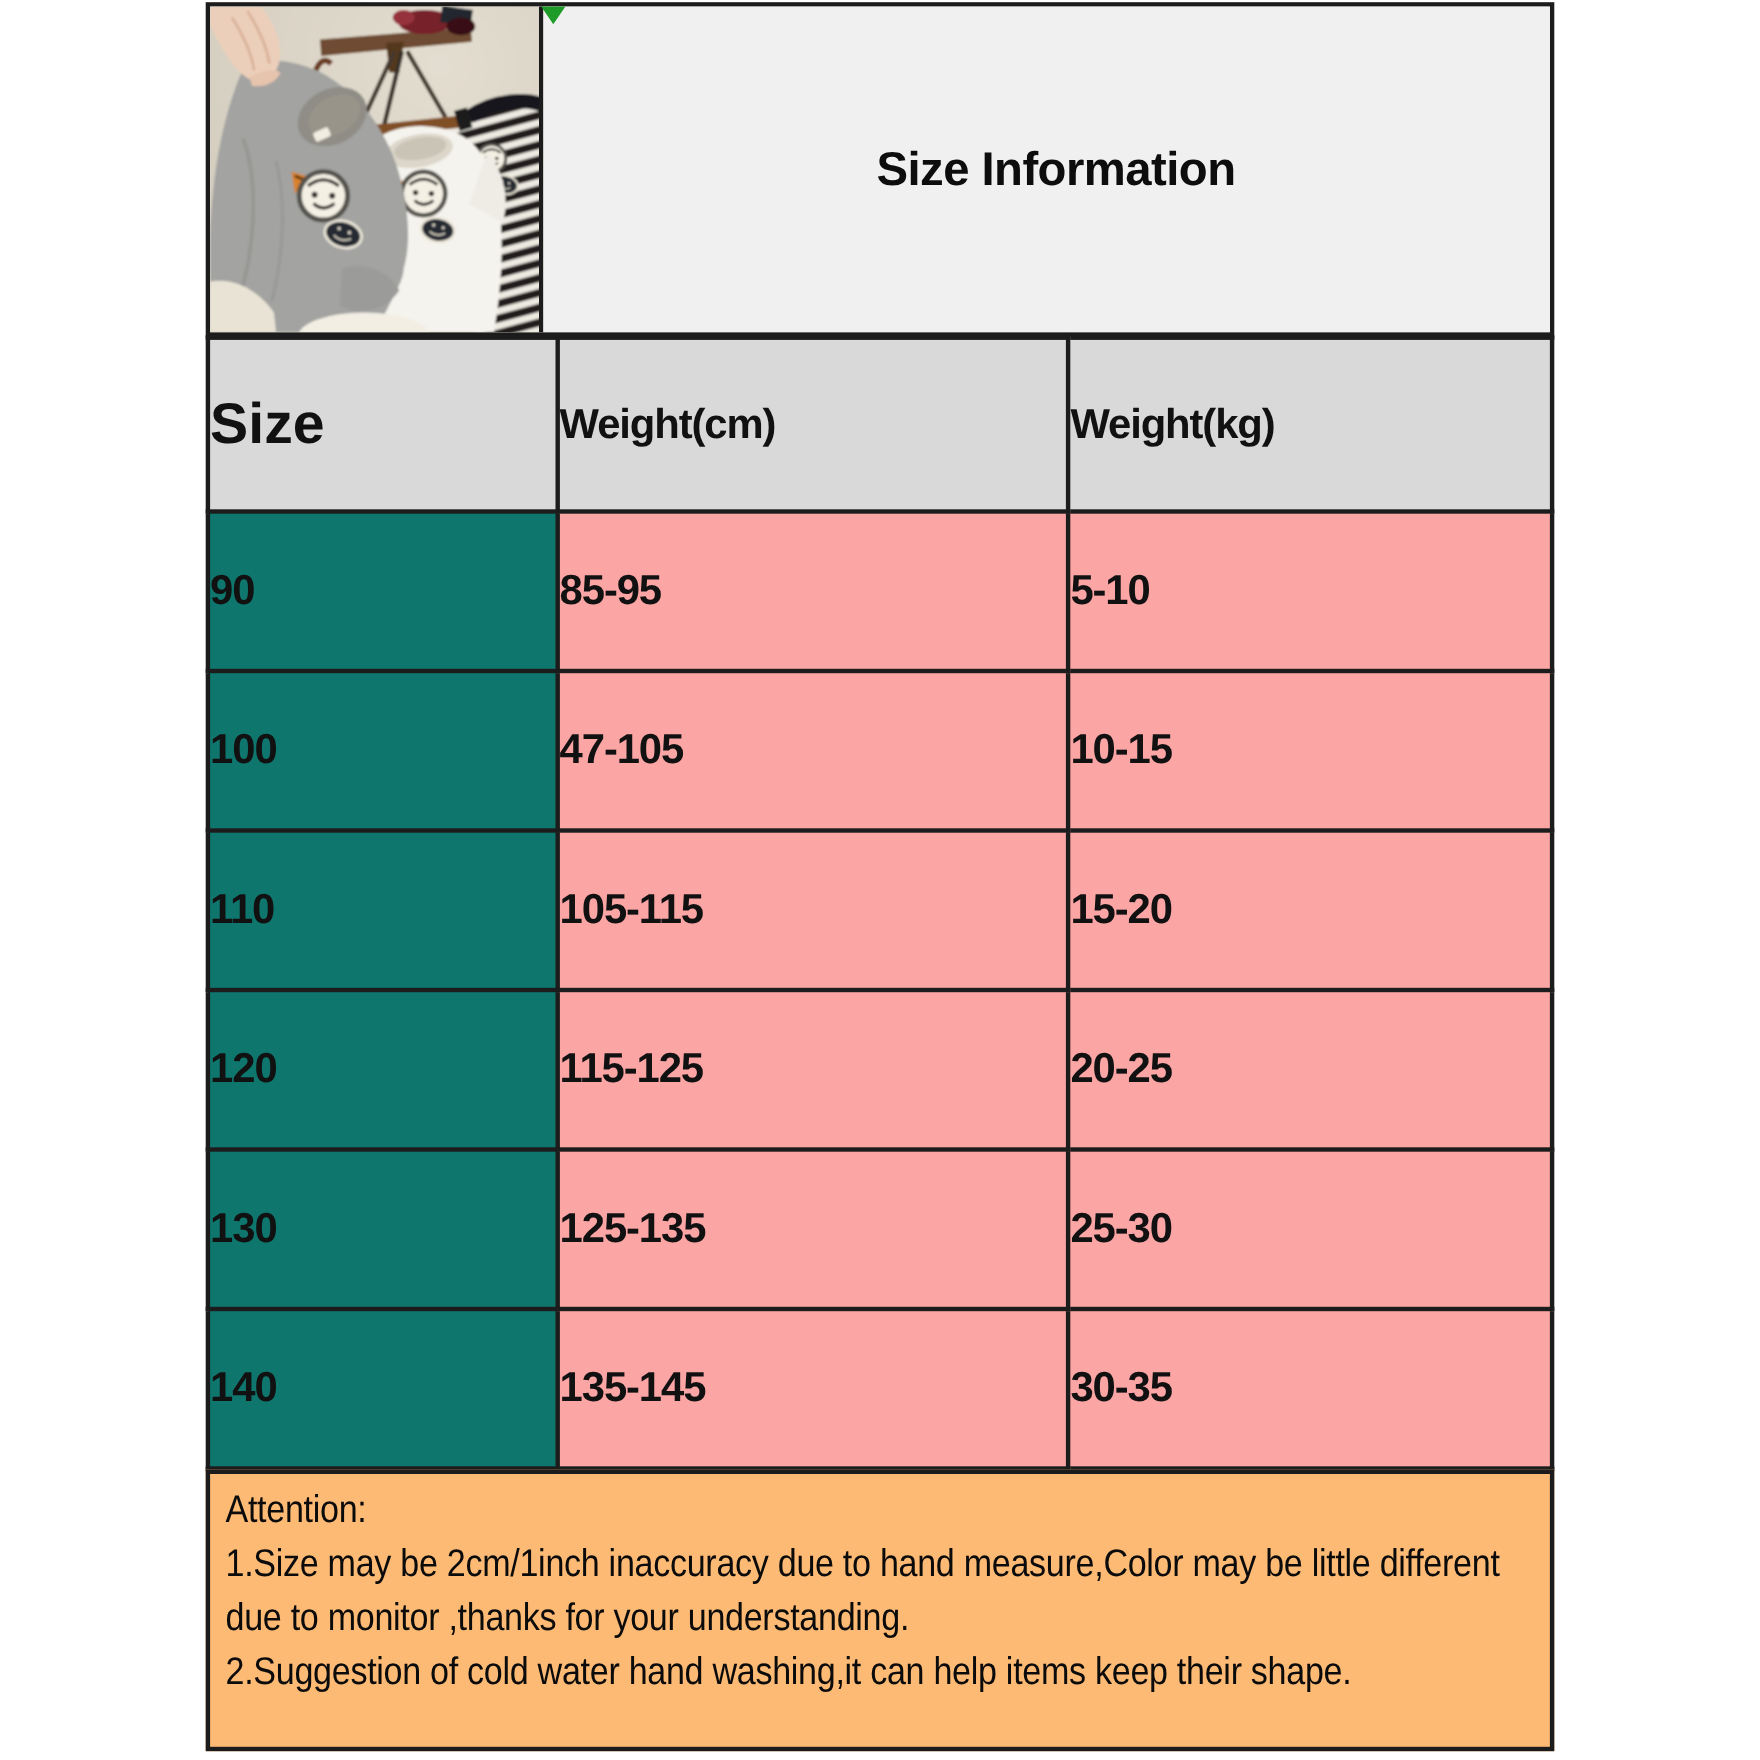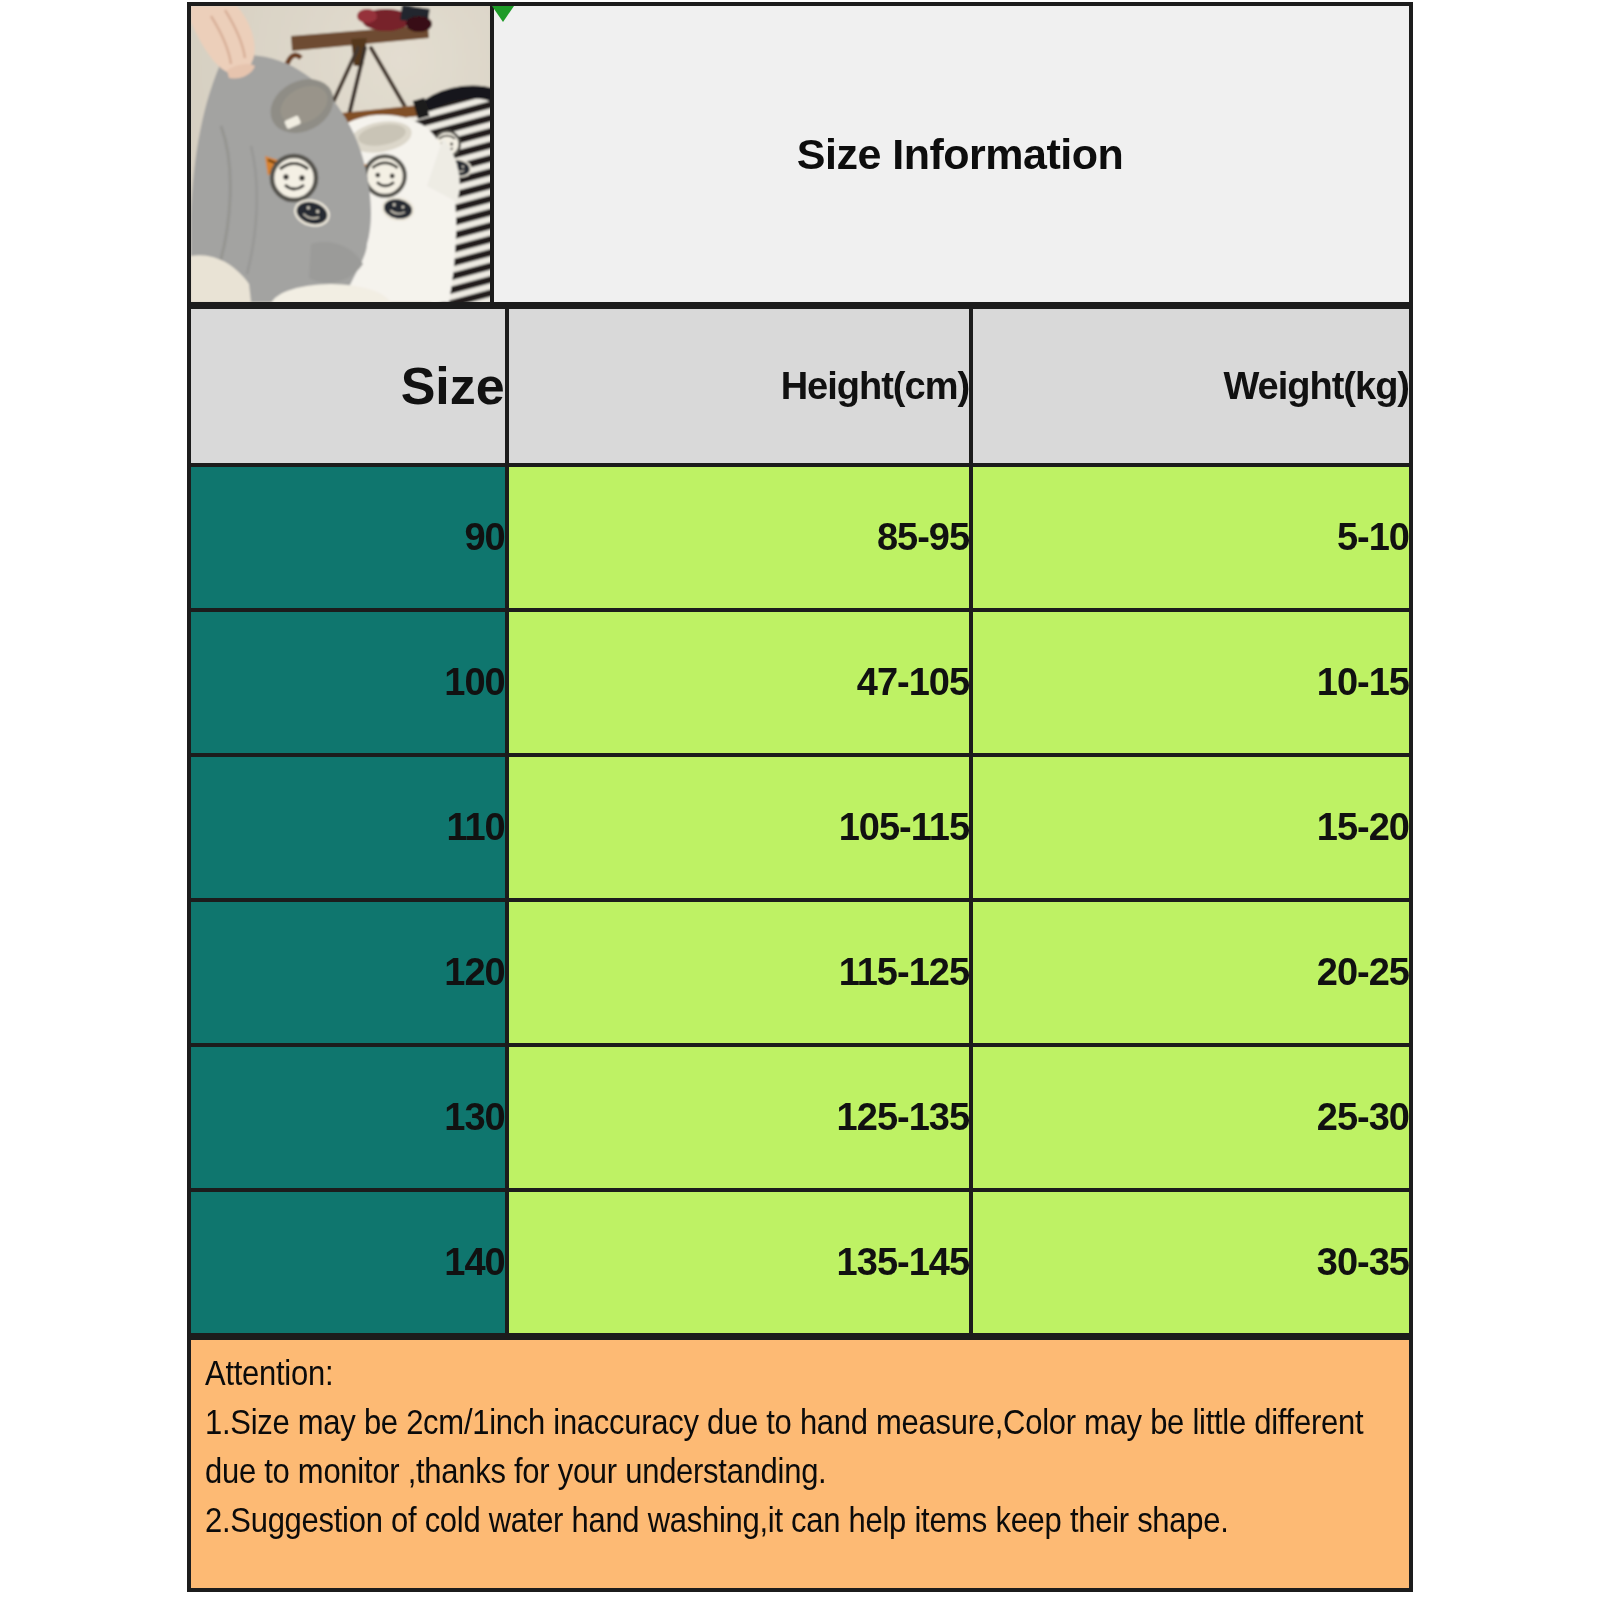--- a/index.html
+++ b/index.html
@@ -31,28 +31,28 @@
     border-top:16px solid #1e9b28;
     border-left:11px solid transparent;
     border-right:11px solid transparent;
   }
 
   
   table.size-table{
     width:1226px;border-collapse:collapse;table-layout:fixed;margin-top:-1px;
   }
   .size-table th,.size-table td{
-    border:4px solid #1c1c1c;text-align:right;vertical-align:middle;
+    border:4px solid #1c1c1c;text-align:left;vertical-align:middle;
     font-weight:bold;letter-spacing:-1px;padding:0;
   }
   .size-table th{background:#d9d9d9;font-size:38px;}
   .size-table th.size-head{font-size:52px;letter-spacing:0;}
   .size-table tr.head-row{height:158px;}
   .size-table tr.data-row{height:145px;}
-  .size-table td{background:#bef264;font-size:38px;}
+  .size-table td{background:#fca5a5;font-size:38px;}
   .size-table td.row-label{background:#0f766e;}
   col.c1{width:26%;} col.c2{width:38%;} col.c3{width:36%;}
 
   
   .attention-box{
     margin-top:-1px;border:4px solid #1c1c1c;box-sizing:border-box;
     height:256px;background:#fdba74;padding:8px 14px 0 14px;overflow:hidden;
   }
   .attn-inner{
     width:1355px;transform:scaleX(0.885);transform-origin:0 0;
@@ -182,21 +182,21 @@
 
   <table class="size-table">
     <colgroup>
         <col class="c1">
         <col class="c2">
         <col class="c3">
       </colgroup>
     <tbody>
         <tr class="head-row">
       <th class="size-head">Size</th>
-      <th>Height(cm)</th>
+      <th>Weight(cm)</th>
       <th>Weight(kg)</th>
     </tr>
     <tr class="data-row">
       <td class="row-label">90</td>
       <td>85-95</td>
       <td>5-10</td>
     </tr>
     <tr class="data-row">
       <td class="row-label">100</td>
       <td>47-105</td>

